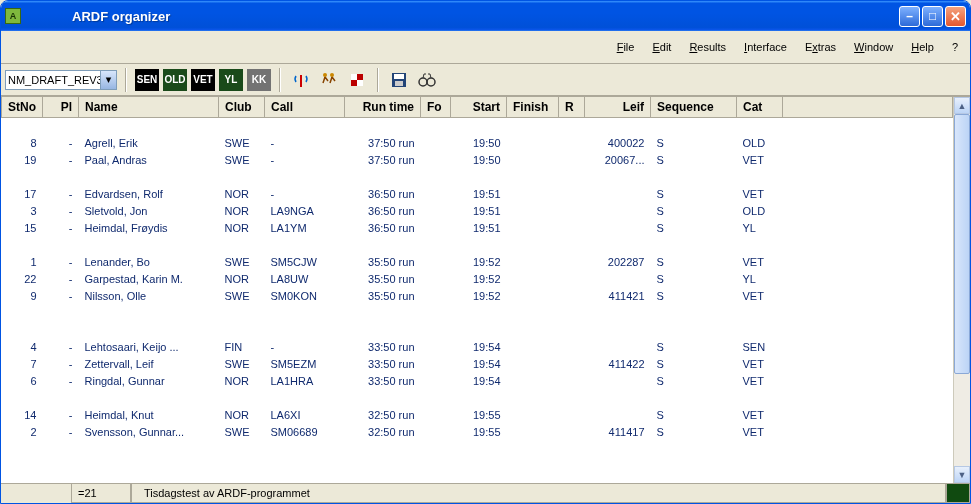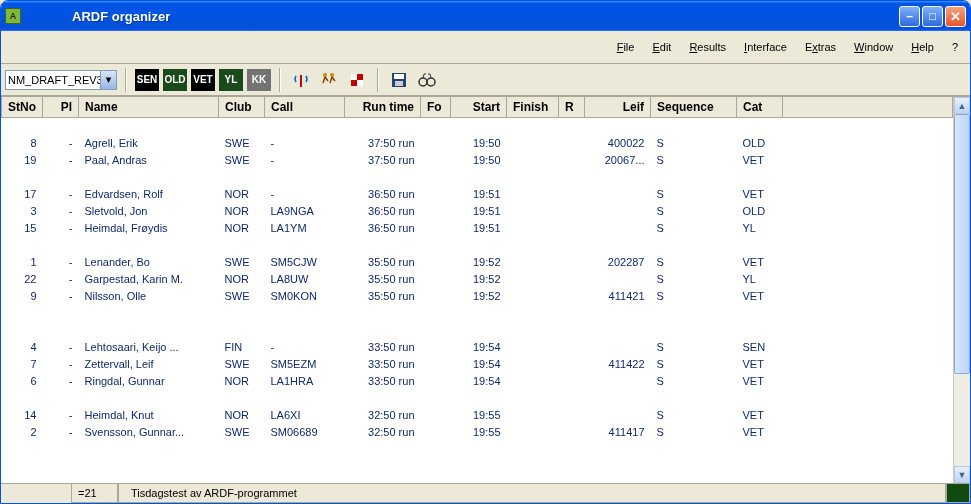--- a/index.html
+++ b/index.html
@@ -39,21 +39,21 @@
 tbody tr.blank td { height: 17px; }
 
 .vscroll { width: 17px; background: #ece9d8; border-left: 1px solid #cdcabb; display: flex; flex-direction: column; }
 .vscroll .sbtn { height: 17px; background: linear-gradient(to bottom,#e8f0fc,#bcd4f6); border: 1px solid #b6c8e4; display: flex; align-items: center; justify-content: center; color: #4d6185; font-size: 9px; }
 .vscroll .strack { flex: 1; background: #efece4; position: relative; }
 .vscroll .sthumb { position: absolute; left: 0; right: 0; top: 0; height: 74%; background: linear-gradient(to right,#d8e6fb,#bcd4f6); border: 1px solid #8aa8d6; border-radius: 2px; }
 
 .statusbar { height: 20px; background: #ece9d8; border-top: 1px solid #aca899; display: flex; align-items: stretch; font-size: 11px; }
 .statusbar .cell { border: 1px solid #aca899; border-top: none; padding: 2px 6px; display: flex; align-items: center; }
 .statusbar .cell.c1 { width: 70px; margin-top: 40px; }
-.statusbar .cell.c2 { width: 47px; }
+.statusbar .cell.c2 { width: 60px; }
 .statusbar .cell.c3 { flex: 1; padding-left: 12px; }
 .statusbar .cell.c4 { width: 24px; background: #104a10; }
 
 col.stno { width: 40px; } col.pl { width: 36px; } col.name { width: 140px; }
 col.club { width: 46px; } col.call { width: 80px; } col.run { width: 76px; }
 col.fo { width: 30px; } col.start { width: 56px; } col.finish { width: 52px; }
 col.r { width: 26px; } col.chip { width: 66px; } col.seq { width: 86px; }
 col.cat { width: 46px; } col.rest { }
 </style>
 </head>

